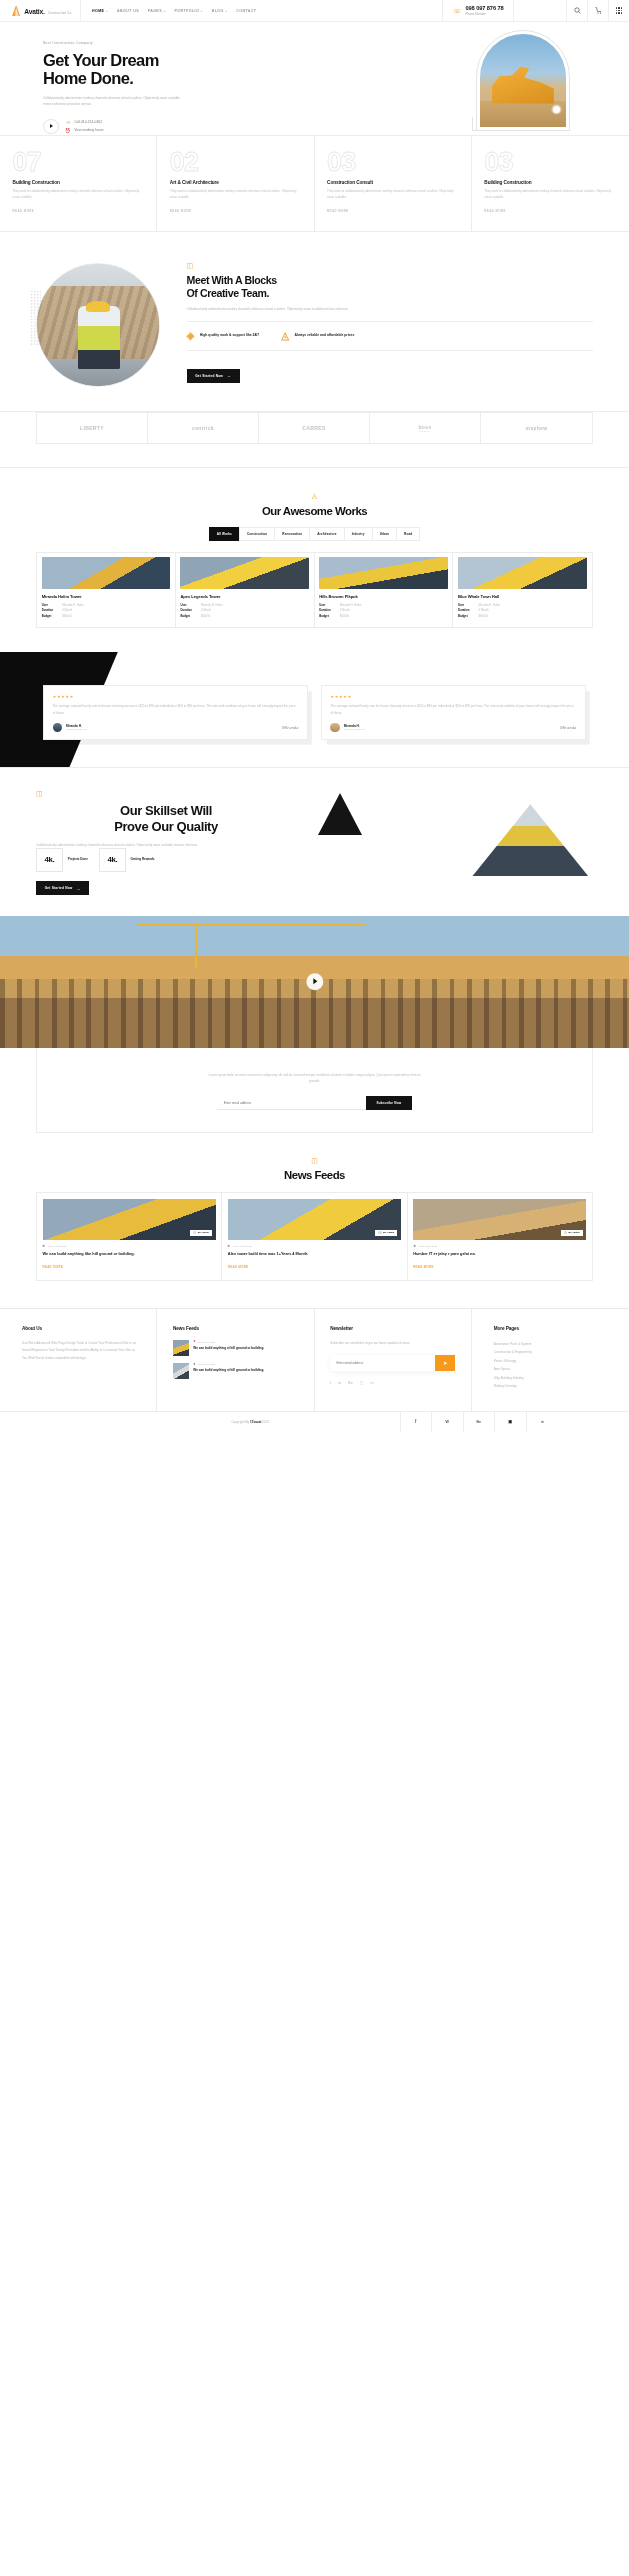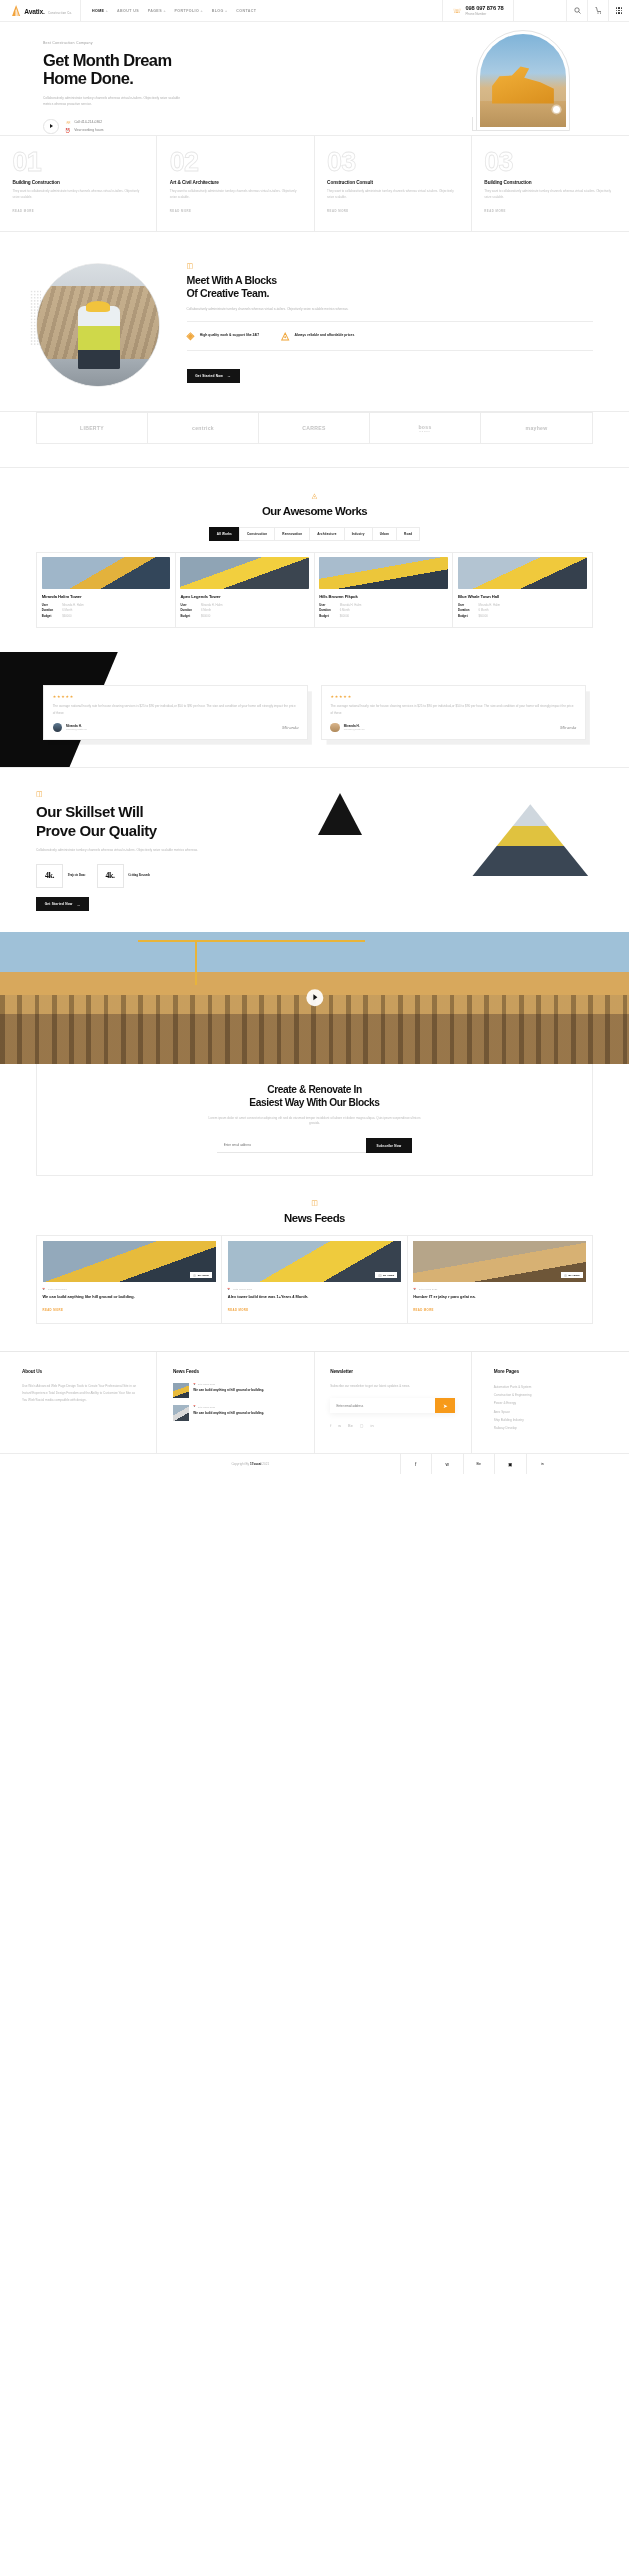--- a/index.html
+++ b/index.html
@@ -135,23 +135,23 @@
   .tc-person { display:flex; align-items:center; gap:3.9px;}
   .avatar { width:9.4px; height:9.4px; border-radius:50%; background:linear-gradient(180deg,#5d7890,#2d3a48);}
   .avatar.tan { background:linear-gradient(180deg,#d9b58b,#b08a5c);}
   .tc-name { font-size:3.1px; font-weight:bold; color:#181818;}
   .tc-role { font-size:2.4px; color:#c2c2c2; margin-top:0.8px;}
   .sign { font-family:"Liberation Serif", serif; font-style:italic; font-size:4.7px; color:#8d8d8d; }
 
   
   .skill { display:flex; padding:22px 36px 20.5px; gap:15.7px; border-top:0.8px solid #ececec; align-items:flex-start;}
   .skill-left { width:260px; }
-  .skill-left h2 { font-size:15px; line-height:1.25; font-weight:bold; letter-spacing:-0.4px; color:#111;}
+  .skill-left h2 { font-size:13px; line-height:1.25; font-weight:bold; letter-spacing:-0.4px; color:#111;text-align:center;}
   .skill-left > p { font-size:3.2px; line-height:2; color:#b6b6b6; margin-top:6.3px;}
-  .counters { display:flex; margin-top:11px;font-family:Liberation Serif, serif; }
+  .counters { display:flex; margin-top:0; }
   .cnt-box { width:27px; height:23.6px; border:0.8px solid #e6e6e6; display:flex; align-items:center; justify-content:center;
      font-size:7.9px; font-weight:bold; letter-spacing:-0.4px; color:#121212;}
   .cnt-lbl { font-size:3px; line-height:1.8; font-weight:bold; color:#1b1b1b; padding:0 11px 0 4.7px; align-self:center;}
   .skill-right { flex:1; position:relative; height:88px;}
   .tri-dark { position:absolute; left:6.3px; top:3.1px; width:0;height:0;
      border-left:22px solid transparent;border-right:22px solid transparent;border-bottom:42px solid #141414;}
   .tri-photo { position:absolute; right:4.7px; top:14px; width:116px; height:72px;
      clip-path:polygon(50% 0,100% 100%,0 100%);
      background:linear-gradient(180deg,#cfd7de 0 30%,#e0c23f 30% 58%,#3a4654 58% 100%);}
 
@@ -284,21 +284,21 @@
             <i></i>
           </span>
       </div>
     </div>
   </div>
 
   <div class="hero">
     <div class="hero-inner">
       <div class="eyebrow">Best Construction Company</div>
       <h1>
-        <span>Get Month Dream</span><br>
+        <span>Get Your Dream</span><br>
         <span>Home Done.</span>
       </h1>
       <p>Collaboratively administrate turnkey channels whereas virtual e-tailers. Objectively seize scalable metrics whereas proactive service.</p>
       <div class="hero-cta">
         <div class="play-btn">
             <span class="play-tri"></span>
           </div>
         <div class="cta-lines">
           <div class="cta-line">
               <span class="ic">☏</span>
@@ -316,21 +316,21 @@
         <div class="ground"></div>
           <div class="machine"></div>
           <div class="pin"></div>
       </div>
       <div class="hero-tag"></div>
     </div>
   </div>
 
   <div class="services">
     <div class="svc">
-      <div class="svc-num">01</div>
+      <div class="svc-num">07</div>
       <h3>Building Construction</h3>
       <p>They want to collaboratively administrate turnkey channels whereas virtual e-tailers. Objectively seize scalable.</p>
       <span class="more">READ MORE</span>
     </div>
     <div class="svc">
       <div class="svc-num">02</div>
       <h3>Art &amp; Civil Architecture</h3>
       <p>They want to collaboratively administrate turnkey channels whereas virtual e-tailers. Objectively seize scalable.</p>
       <span class="more">READ MORE</span>
     </div>
@@ -546,24 +546,20 @@
   <div class="bigphoto">
     <div class="bp-crane"></div>
     <div class="bp-crane2"></div>
     <div class="bp-structure"></div>
     <div class="bp-play">
         <span class="t"></span>
       </div>
   </div>
 
   <div class="ctaband">
-    <h2>
-      <span>Create &amp; Renovate In</span><br>
-      <span>Easiest Way With Our Blocks</span>
-    </h2>
     <p style="max-width:220px;margin-left:auto;margin-right:auto;">Lorem ipsum dolor sit amet consectetur adipiscing elit sed do eiusmod tempor incididunt ut labore et dolore magna aliqua. Quis ipsum suspendisse ultrices gravida.</p>
     <div class="subscribe">
       <input type="text" placeholder="Enter email address" style="">
       <button>Subscribe Now</button>
     </div>
   </div>
 
   <div>
     <div class="section-head">
       <span class="sec-ico">◫</span>

